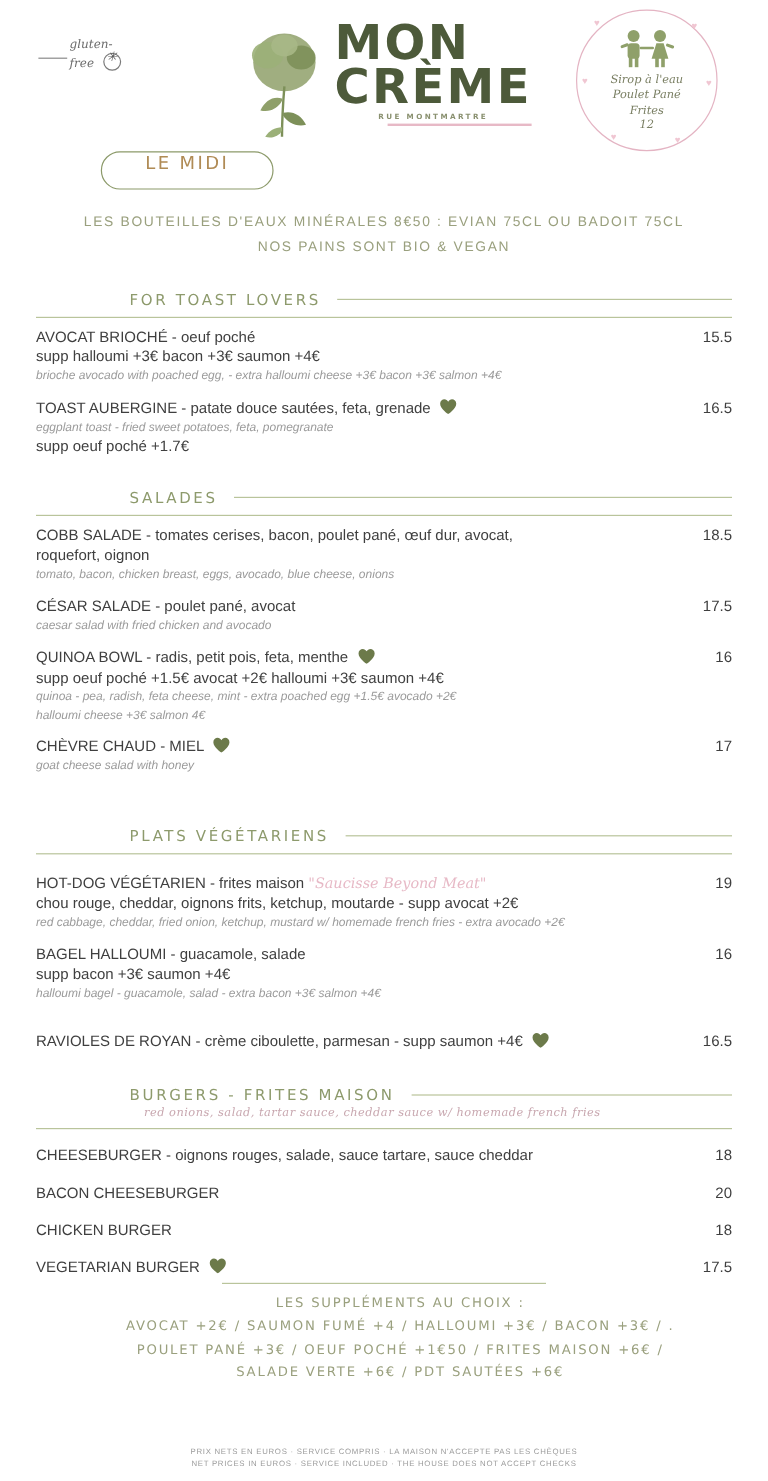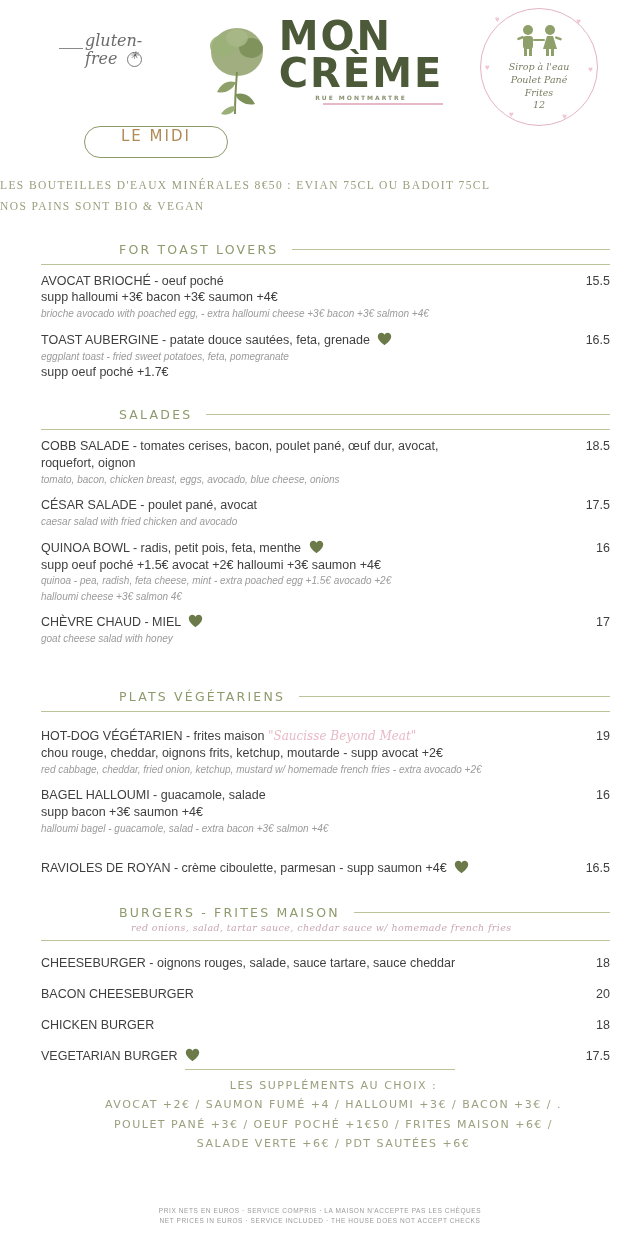--- a/index.html
+++ b/index.html
@@ -13,23 +13,22 @@
     overflow:hidden;
   }
   .page { position:relative; width:640px; height:1234px; }
 
   
   .header { position:relative; height:165px; }
 
   .gluten {
     position:absolute; left:58px; top:32px;
     font-family:"DejaVu Serif", serif;
-    font-style:italic; font-size:16px; color:#6b6b6b;
+    font-style:italic; font-size:10px; color:#6b6b6b;
     line-height:1.15;
-    margin-left:27px;
   }
   .gluten .wheat {
     display:inline-block; margin-left:4px;
     width:15px; height:15px; border:1px solid #7a7a7a; border-radius:50%;
     position:relative; vertical-align:-3px;
   }
   .gluten .wheat:before {
     content:"✳"; position:absolute; left:2px; top:-3px; font-size:11px; color:#5a5a5a;
   }
   .gluten .strike {
@@ -75,31 +74,31 @@
     position:absolute; left:84px; top:126px;
     width:144px; height:32px;
     border:1px solid #8c9a6a; border-radius:18px;
     display:flex; align-items:flex-start; justify-content:center;
     color:#b08b55;
     font-family:"DejaVu Sans", sans-serif;
     font-size:15px; letter-spacing:2px;
   }
 
   .notice {
-    text-align:left;
+    text-align:center;
     color:#9aa07e;
-    font-family:Liberation Serif, serif;
+    font-family:Liberation Sans, sans-serif;
     font-size:11.5px;
     letter-spacing:1.4px;
     line-height:1.85;
     margin-top:10px;
   }
 
   
-  .section { margin-top:16px;padding-left:11px; }
+  .section { margin-top:16px; }
   .sec-head {
     display:flex; align-items:center;
     padding:0 30px 0 108px;
     color:#8d9a6c; letter-spacing:2.2px; font-size:12.5px;
     font-family:"DejaVu Sans", sans-serif;
   }
   .sec-head .line { flex:1; height:1px; background:#b9c49b; margin-left:14px; }
   .sec-sub {
     font-family:"DejaVu Serif", serif; font-style:italic;
     font-size:9.5px; color:#c8a7af; letter-spacing:.4px;

